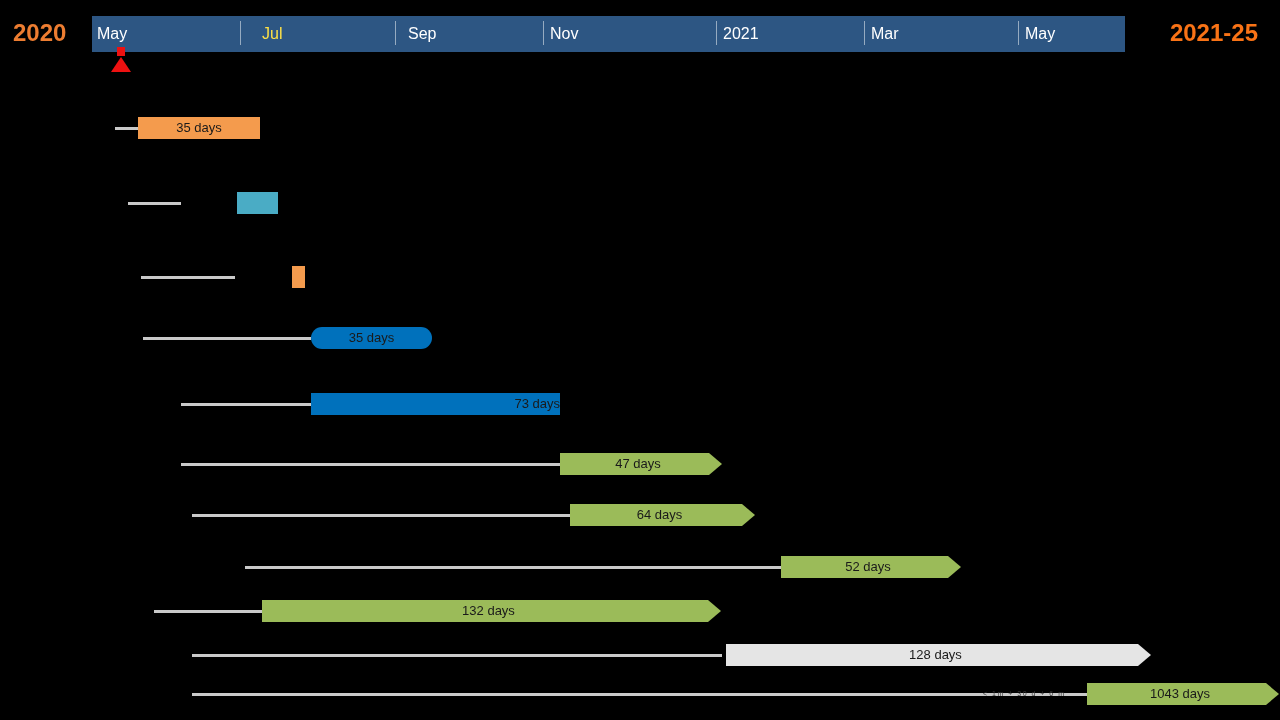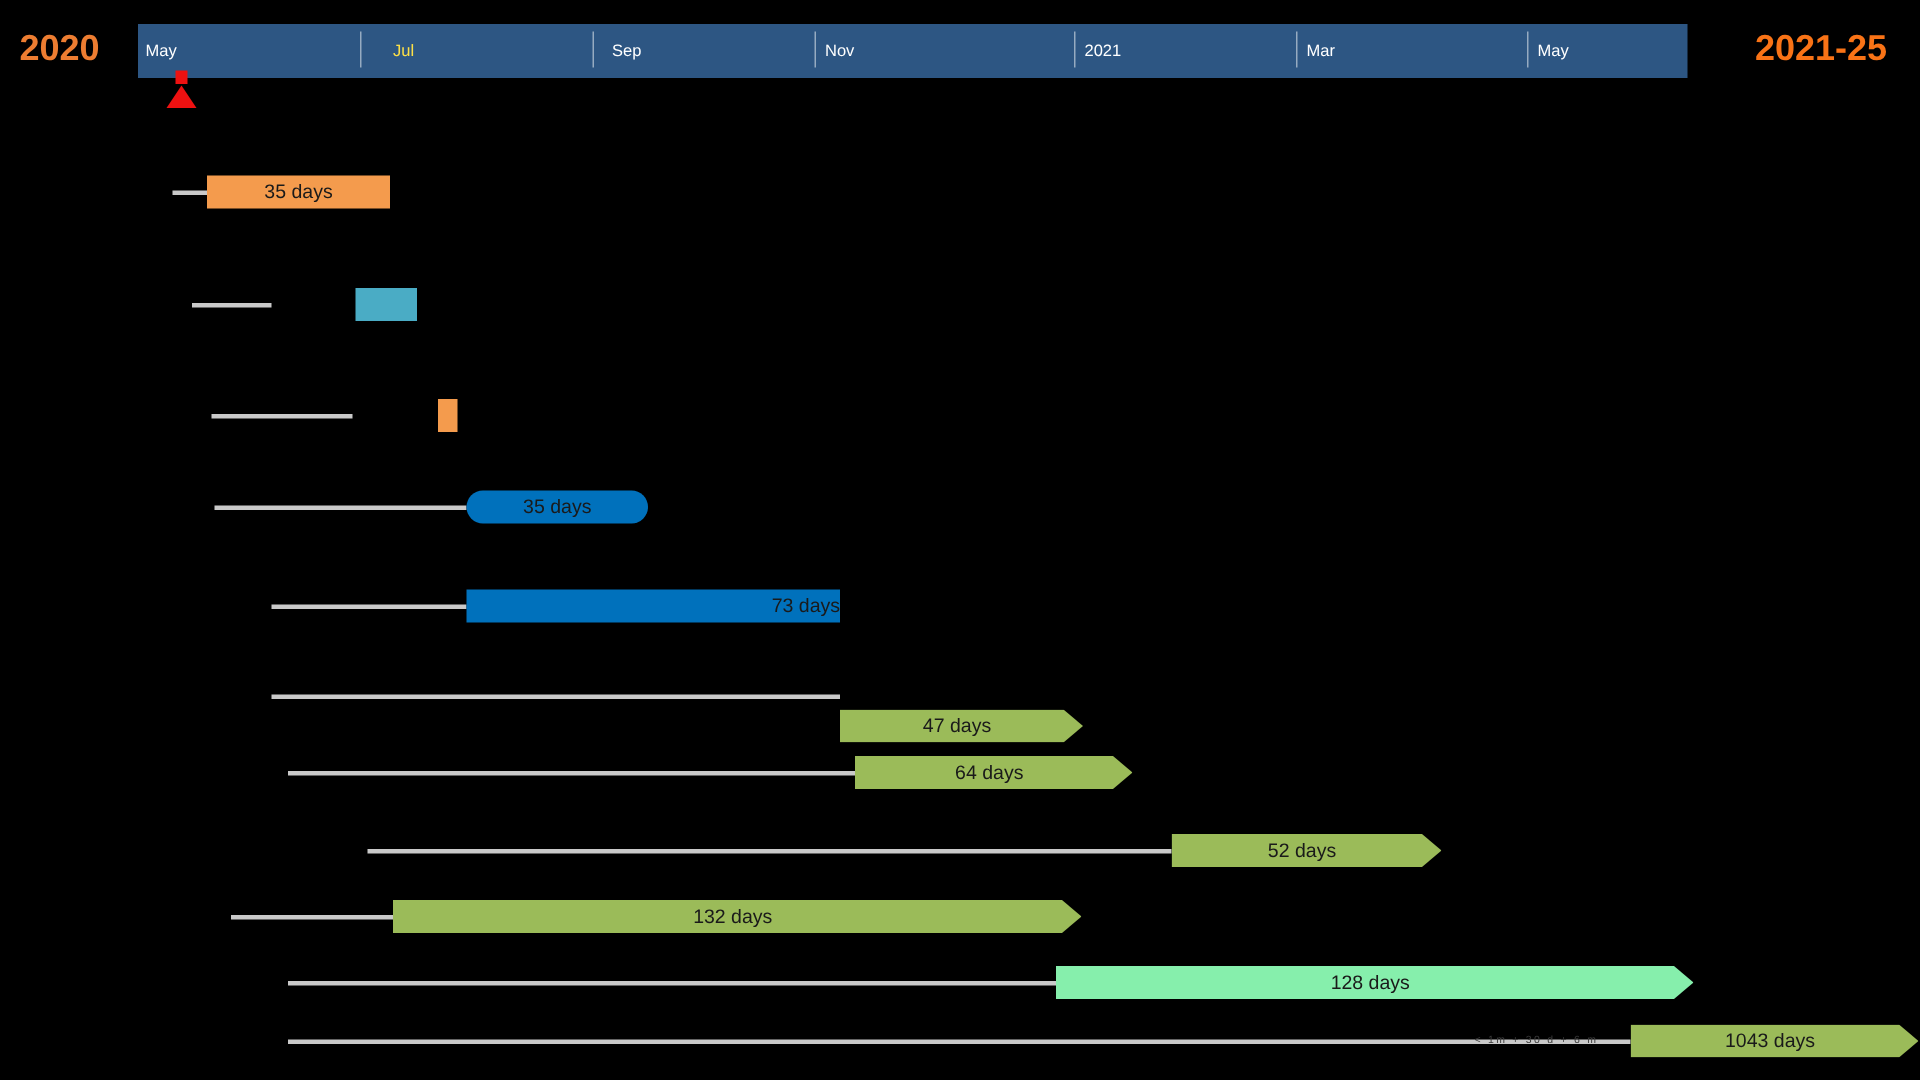--- a/index.html
+++ b/index.html
@@ -10,21 +10,21 @@
   .period{
     position:absolute;top:19px;font-size:24px;font-weight:bold;letter-spacing:0px;
     color:#ED7D31;
   }
   .period-left{left:13px;}
   .period-right{right:22px;}
   .band{
     position:absolute;left:92px;top:16px;width:1033px;height:36px;background:#2D5683;
   }
   .month{
-    position:absolute;top:0;height:36px;line-height:36px;font-size:11px;color:#FFFFFF;
+    position:absolute;top:0;height:36px;line-height:36px;font-size:16px;color:#FFFFFF;
     white-space:nowrap;
   }
   .tick{
     position:absolute;top:5px;width:1px;height:24px;background:rgba(255,255,255,0.5);
   }
   .marker{position:absolute;top:47px;width:0;height:0;}
   .marker-square{position:absolute;left:-4px;top:0;width:8px;height:9px;background:#EE1111;}
   .marker-triangle{
     position:absolute;left:-10px;top:10px;width:0;height:0;
     border-left:10px solid transparent;border-right:10px solid transparent;
@@ -75,26 +75,26 @@
       <div class="bar rect" style="left: 138px; width: 122px; top: 117px; background: rgb(244, 155, 77); color: rgb(26, 26, 26);">35 days</div>
       <div class="leader" style="left: 128px; width: 53px; top: 202px; background: rgb(201, 201, 201);"></div>
       <div class="bar rect" style="left: 237px; width: 41px; top: 192px; background: rgb(74, 172, 197); color: rgb(26, 26, 26);"></div>
       <div class="leader" style="left: 141px; width: 94px; top: 276px; background: rgb(201, 201, 201);"></div>
       <div class="bar rect" style="left: 292px; width: 13px; top: 266px; background: rgb(244, 155, 77); color: rgb(26, 26, 26);"></div>
       <div class="leader" style="left: 143px; width: 168px; top: 337px; background: rgb(201, 201, 201);"></div>
       <div class="bar pill" style="left: 311px; width: 121px; top: 327px; background: rgb(0, 113, 188); color: rgb(26, 26, 26);">35 days</div>
       <div class="leader" style="left: 181px; width: 130px; top: 403px; background: rgb(201, 201, 201);"></div>
       <div class="bar rect" style="left: 311px; width: 249px; top: 393px; background: rgb(0, 113, 188); color: rgb(26, 26, 26); text-align: right;">73 days</div>
       <div class="leader" style="left: 181px; width: 379px; top: 463px; background: rgb(201, 201, 201);"></div>
-      <div class="bar arrow" style="left: 560px; width: 162px; top: 453px; background: rgb(155, 187, 89); color: rgb(26, 26, 26); margin-top: 20px;">47 days</div>
+      <div class="bar arrow" style="left: 560px; width: 162px; top: 453px; background: rgb(155, 187, 89); color: rgb(26, 26, 26);">47 days</div>
       <div class="leader" style="left: 192px; width: 378px; top: 514px; background: rgb(201, 201, 201);"></div>
       <div class="bar arrow" style="left: 570px; width: 185px; top: 504px; background: rgb(155, 187, 89); color: rgb(26, 26, 26);">64 days</div>
       <div class="leader" style="left: 245px; width: 536px; top: 566px; background: rgb(201, 201, 201);"></div>
       <div class="bar arrow" style="left: 781px; width: 180px; top: 556px; background: rgb(155, 187, 89); color: rgb(26, 26, 26);">52 days</div>
       <div class="leader" style="left: 154px; width: 108px; top: 610px; background: rgb(201, 201, 201);"></div>
       <div class="bar arrow" style="left: 262px; width: 459px; top: 600px; background: rgb(155, 187, 89); color: rgb(26, 26, 26);">132 days</div>
       <div class="leader" style="left: 192px; width: 530px; top: 654px; background: rgb(201, 201, 201);"></div>
-      <div class="bar arrow" style="left: 704px; width: 425px; top: 644px; background: #86efac; color: rgb(26, 26, 26);">128 days</div>
+      <div class="bar arrow" style="left: 726px; width: 425px; top: 644px; background: #e5e5e5; color: rgb(26, 26, 26);">128 days</div>
       <div class="leader" style="left: 192px; width: 895px; top: 693px; background: rgb(201, 201, 201);"></div>
       <div class="bar arrow" style="left: 1087px; width: 192px; top: 683px; background: rgb(155, 187, 89); color: rgb(26, 26, 26);">1043 days</div>
       <div class="note" style="left: 983px; top: 689px;">&lt; 1m + 30 d + 6 m</div>
     </div>
 </div>
 
 </body></html>

